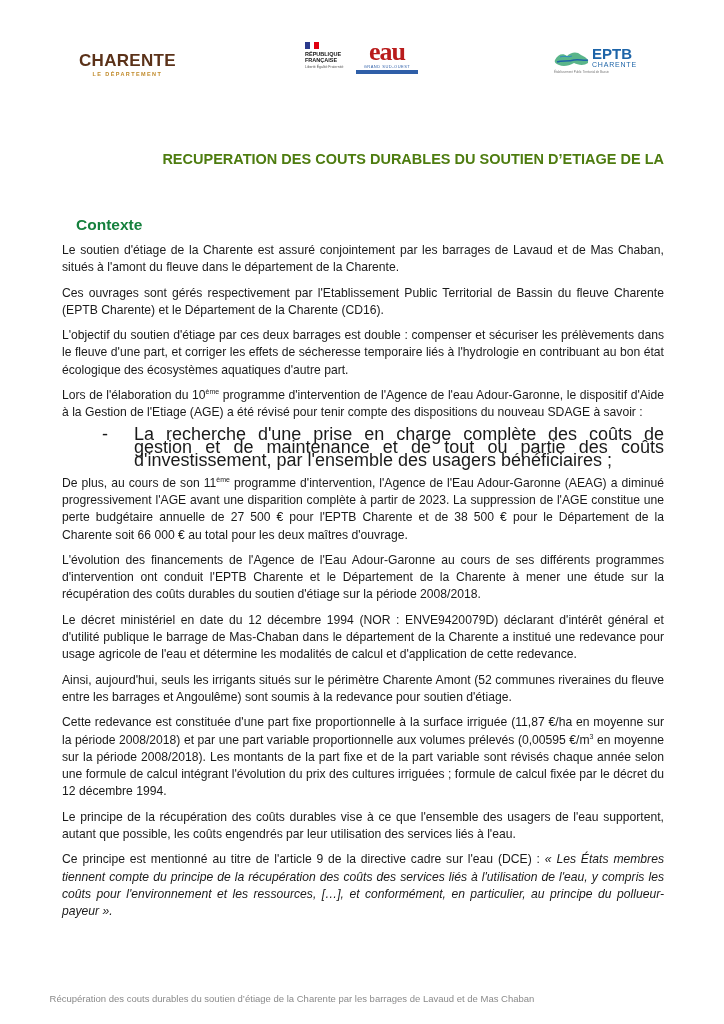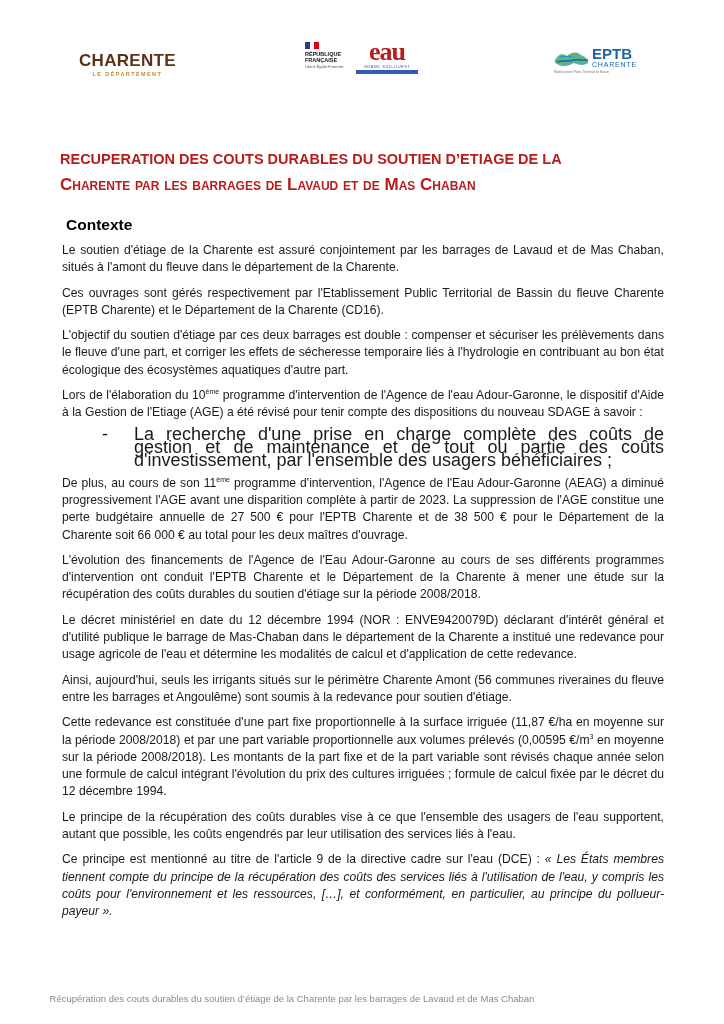--- a/index.html
+++ b/index.html
@@ -17,26 +17,26 @@
   .logo-eau { position:absolute; left:356px; top:4px; width:62px; text-align:center; }
   .eau-word { font-family:"Liberation Serif", serif; font-size:26px; font-weight:bold; color:#b91c1c; line-height:24px; letter-spacing:-1px; }
   .eau-sub { font-size:4px; color:#2f5fa8; line-height:5px; letter-spacing:0.5px; }
   .eau-bar { height:4px; background:#2f5fa8; margin-top:1px; }
   .logo-eptb { position:absolute; left:552px; top:10px; width:120px; height:30px; }
   .eptb-map { position:absolute; left:2px; top:4px; width:36px; height:18px; }
   .eptb-word { position:absolute; left:40px; top:0; font-size:15px; font-weight:bold; color:#1d64a8; line-height:16px; }
   .eptb-sub { position:absolute; left:40px; top:15px; font-size:7px; color:#1d64a8; letter-spacing:0.8px; line-height:8px; }
   .eptb-tiny { position:absolute; left:2px; top:24px; font-size:3px; color:#777; white-space:nowrap; }
 
-  .title { position:absolute; top:147px; left:60px; width:604px; text-align:left;
-           color:#b91c1c; font-weight:bold; font-size:14.5px; line-height:25px; }
+  .title { position:absolute; top:147px; left:60px; width:604px; text-align:right;
+           color:#4d7c0f; font-weight:bold; font-size:14.5px; line-height:25px; }
   .title .line2 { font-variant:small-caps; font-size:17px; }
 
   .content { position:absolute; top:216px; left:62px; width:602px; }
-  .section-title { color:#000000; font-weight:bold; font-size:15.5px; line-height:18px; margin:0 0 2px 4px; }
+  .section-title { color:#15803d; font-weight:bold; font-size:15.5px; line-height:18px; margin:0 0 2px 14px; }
   p { margin:8px 0 8px 0; font-size:12.15px; line-height:17.3px; text-align:justify; }
   sup { font-size:7px; line-height:0; vertical-align:super; }
   ul.dashes { list-style:none; margin:-2px 0 8px 0; padding:0 0 0 72px; }
   ul.dashes li { position:relative; font-size:18px; line-height:13px; text-align:justify; }
   ul.dashes li::before { content:"-"; position:absolute; left:-32px; }
   em { font-style:italic; }
   .footer { position:absolute; top:993px; left:0; width:584px; text-align:center;
             font-size:9.5px; color:#8a8a8a; }
 </style>
 </head>
@@ -72,37 +72,36 @@
       <path d="M6 7 C10 5 14 8 18 6" stroke="#2e8bc0" stroke-width="1" fill="none"></path>
     </svg>
     <div class="eptb-word">EPTB</div>
     <div class="eptb-sub">CHARENTE</div>
     <div class="eptb-tiny">Établissement Public Territorial de Bassin</div>
   </div>
 </div>
 
 <div class="title">
   <div>RECUPERATION DES COUTS DURABLES DU SOUTIEN D’ETIAGE DE LA</div>
-  <div class="line2">Charente par les barrages de Lavaud et de Mas Chaban</div>
 </div>
 
 <div class="content">
   <h2 class="section-title">Contexte</h2>
 
   <p>Le soutien d'étiage de la Charente est assuré conjointement par les barrages de Lavaud et de Mas Chaban, situés à l'amont du fleuve dans le département de la Charente.</p>
   <p>Ces ouvrages sont gérés respectivement par l'Etablissement Public Territorial de Bassin du fleuve Charente (EPTB Charente) et le Département de la Charente (CD16).</p>
   <p>L'objectif du soutien d'étiage par ces deux barrages est double : compenser et sécuriser les prélèvements dans le fleuve d'une part, et corriger les effets de sécheresse temporaire liés à l'hydrologie en contribuant au bon état écologique des écosystèmes aquatiques d'autre part.</p>
   <p><span>Lors de l'élaboration du 10</span><sup>ème</sup><span> programme d'intervention de l'Agence de l'eau Adour-Garonne, le dispositif d'Aide à la Gestion de l'Etiage (AGE) a été révisé pour tenir compte des dispositions du nouveau SDAGE à savoir :</span></p>
 
   <ul class="dashes">
     <li>La recherche d'une prise en charge complète des coûts de gestion et de maintenance et de tout ou partie des coûts d'investissement, par l'ensemble des usagers bénéficiaires ;</li>
   </ul>
 
   <p><span>De plus, au cours de son 11</span><sup>ème</sup><span> programme d'intervention, l'Agence de l'Eau Adour-Garonne (AEAG) a diminué progressivement l'AGE avant une disparition complète à partir de 2023. La suppression de l'AGE constitue une perte budgétaire annuelle de 27 500 € pour l'EPTB Charente et de 38 500 € pour le Département de la Charente soit 66 000 € au total pour les deux maîtres d'ouvrage.</span></p>
   <p>L'évolution des financements de l'Agence de l'Eau Adour-Garonne au cours de ses différents programmes d'intervention ont conduit l'EPTB Charente et le Département de la Charente à mener une étude sur la récupération des coûts durables du soutien d'étiage sur la période 2008/2018.</p>
   <p>Le décret ministériel en date du 12 décembre 1994 (NOR : ENVE9420079D) déclarant d'intérêt général et d'utilité publique le barrage de Mas-Chaban dans le département de la Charente a institué une redevance pour usage agricole de l'eau et détermine les modalités de calcul et d'application de cette redevance.</p>
-  <p>Ainsi, aujourd'hui, seuls les irrigants situés sur le périmètre Charente Amont (56 communes riveraines du fleuve entre les barrages et Angoulême) sont soumis à la redevance pour soutien d'étiage.</p>
+  <p>Ainsi, aujourd'hui, seuls les irrigants situés sur le périmètre Charente Amont (52 communes riveraines du fleuve entre les barrages et Angoulême) sont soumis à la redevance pour soutien d'étiage.</p>
   <p><span>Cette redevance est constituée d'une part fixe proportionnelle à la surface irriguée (11,87 €/ha en moyenne sur la période 2008/2018) et par une part variable proportionnelle aux volumes prélevés (0,00595 €/m</span><sup>3</sup><span> en moyenne sur la période 2008/2018). Les montants de la part fixe et de la part variable sont révisés chaque année selon une formule de calcul intégrant l'évolution du prix des cultures irriguées ; formule de calcul fixée par le décret du 12 décembre 1994.</span></p>
   <p>Le principe de la récupération des coûts durables vise à ce que l'ensemble des usagers de l'eau supportent, autant que possible, les coûts engendrés par leur utilisation des services liés à l'eau.</p>
   <p><span>Ce principe est mentionné au titre de l'article 9 de la directive cadre sur l'eau (DCE) : </span><em>« Les États membres tiennent compte du principe de la récupération des coûts des services liés à l'utilisation de l'eau, y compris les coûts pour l'environnement et les ressources, […], et conformément, en particulier, au principe du pollueur-payeur ».</em></p>
 </div>
 
 <div class="footer">Récupération des couts durables du soutien d’étiage de la Charente par les barrages de Lavaud et de Mas Chaban</div>
 
 </body></html>

